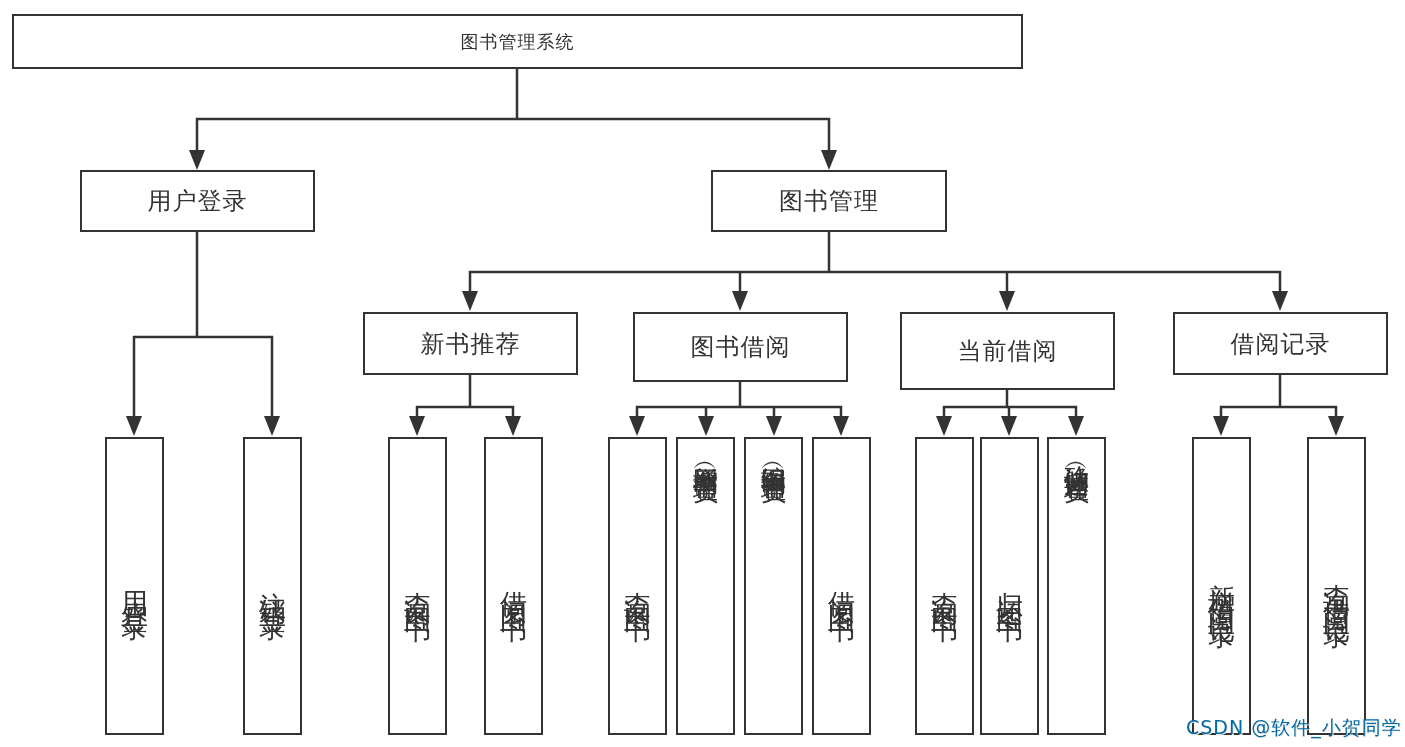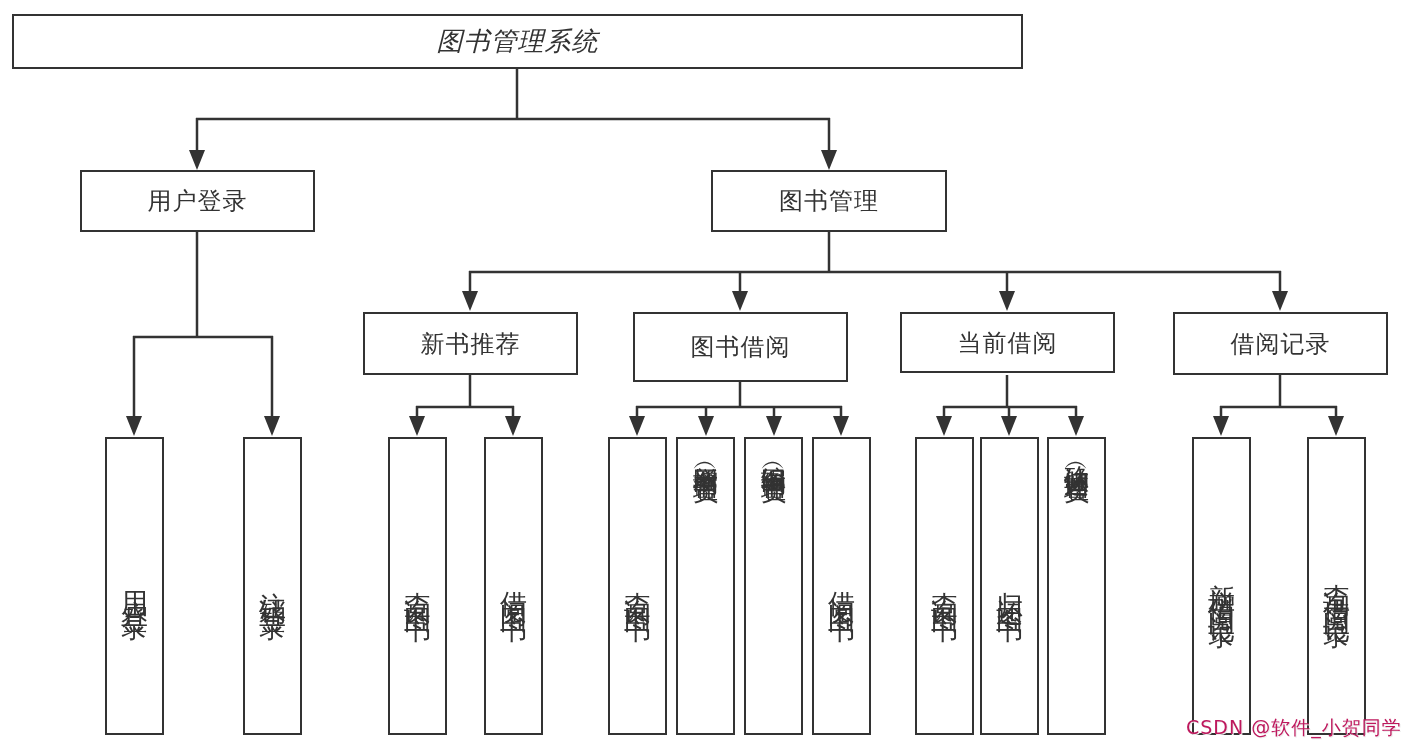--- a/index.html
+++ b/index.html
@@ -32,22 +32,21 @@
     justify-content: center;
     color: #333333;
   }
   .h-box {
     font-size: 24px;
     letter-spacing: 1px;
     white-space: nowrap;
   }
   .root-box {
     left: 12px; top: 14px; width: 1011px; height: 55px;
-    font-size: 26px;
-    font-style: italic;
+    font-size: 18px;
   }
   .v-box {
     writing-mode: vertical-rl;
     text-orientation: mixed;
     font-size: 27px;
     letter-spacing: 8px;
     top: 437px;
     width: 59px;
     height: 298px;
   }
@@ -55,21 +54,21 @@
     font-size: 25px;
     letter-spacing: 2px;
     justify-content: flex-start;
     padding-top: 7px;
   }
   .watermark {
     position: absolute;
     left: 1186px;
     top: 715px;
     font-size: 19px;
-    color: #be185d;
+    color: #0369a1;
     letter-spacing: 1px;
     white-space: nowrap;
     text-shadow: 1px 1px 0 #ececec;
   }
 </style>
 </head>
 <body>
 
 <div class="canvas">
 
@@ -142,21 +141,21 @@
     </g>
   </svg>
 
   <div class="box h-box root-box">图书管理系统</div>
 
   <div class="box h-box" style="left:80px; top:170px; width:235px; height:62px;">用户登录</div>
   <div class="box h-box" style="left:363px; top:312px; width:215px; height:63px;">新书推荐</div>
 
   <div class="box h-box" style="left:711px; top:170px; width:236px; height:62px;">图书管理</div>
   <div class="box h-box" style="left:633px; top:312px; width:215px; height:70px;">图书借阅</div>
-  <div class="box h-box" style="left:900px; top:312px; width:215px; height:61px;">当前借阅</div>
+  <div class="box h-box" style="left:900px; top:312px; width:215px; height:78px;">当前借阅</div>
   <div class="box h-box" style="left:1173px; top:312px; width:215px; height:63px;">借阅记录</div>
 
   <div class="box v-box" style="left:105px;">用户登录</div>
   <div class="box v-box" style="left:243px;">注销登录</div>
 
   <div class="box v-box" style="left:388px;">查询图书</div>
   <div class="box v-box" style="left:484px;">借阅图书</div>
 
   <div class="box v-box" style="left:608px;">查询图书</div>
   <div class="box v-box long" style="left:676px;">新增图书（管理员）</div>

